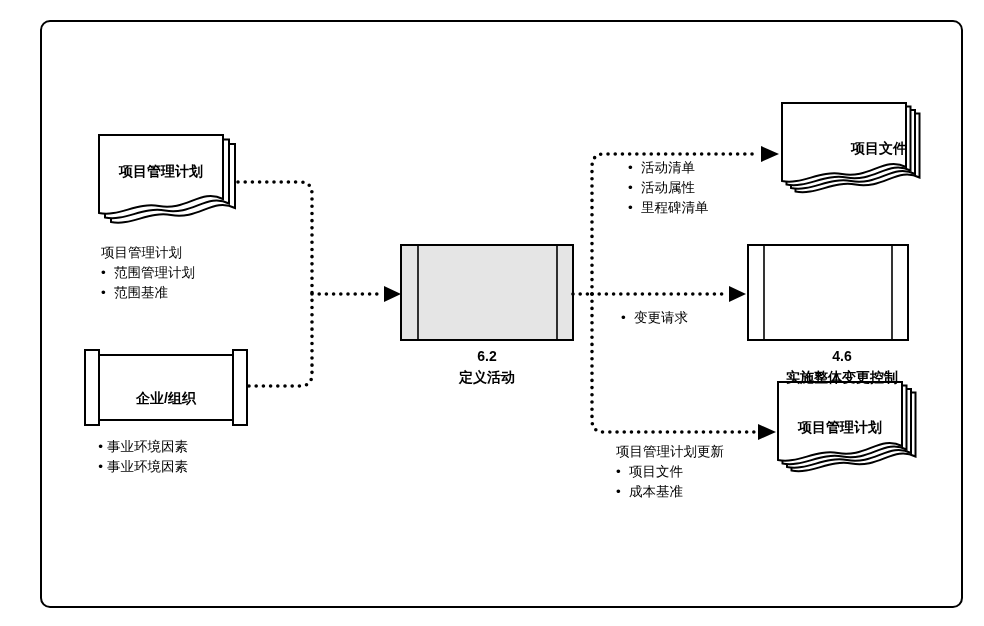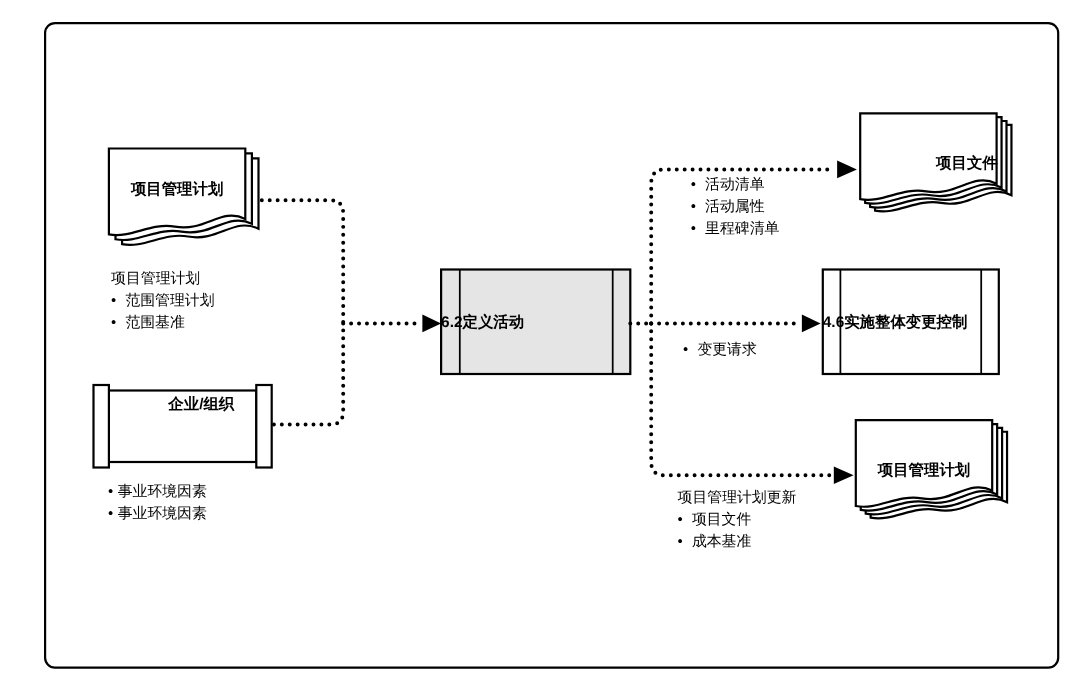--- a/index.html
+++ b/index.html
@@ -6,21 +6,21 @@
   body{width:984px;height:626px;position:relative;overflow:hidden;
        font-family:"Liberation Sans","DejaVu Sans",sans-serif;color:#000;}
   .frame{position:absolute;left:40px;top:20px;width:923px;height:588px;
          border:2px solid #000;border-radius:10px;box-sizing:border-box;background:#fff;}
   svg.layer{position:absolute;left:0;top:0;width:984px;height:626px;}
   .shape-stroke{fill:#ffffff;stroke:#000000;stroke-width:2;}
   .dotted{fill:none;stroke:#000000;stroke-width:3.6;stroke-linecap:round;stroke-dasharray:0 7.2;}
   .arrowhead{fill:#000000;stroke:none;}
   .innerline{stroke:#000000;stroke-width:1.6;}
   .lbl{position:absolute;font-weight:bold;font-size:14px;text-align:center;line-height:17px;}
-  .plabel{display:flex;flex-direction:row;justify-content:flex-start;align-items:center;line-height:21px;}
+  .plabel{display:flex;flex-direction:column;justify-content:flex-end;align-items:center;line-height:21px;margin-top:48px;}
   .note{position:absolute;font-size:13.5px;line-height:20px;}
   .note .b::before{content:"•";display:inline-block;width:13px;}
 </style>
 </head>
 <body>
 
 <div class="frame"></div>
 
 <svg class="layer" viewBox="0 0 984 626">
   <defs>
@@ -74,21 +74,21 @@
   <path class="dotted" d="M592,294 V167 Q592,154 604,154 H758"></path>
   <polygon class="arrowhead" points="761,146 761,162 779,154"></polygon>
   <path class="dotted" d="M592,294 H726"></path>
   <polygon class="arrowhead" points="729,286 729,302 746,294"></polygon>
   <path class="dotted" d="M592,294 V420 Q592,432 604,432 H755"></path>
   <polygon class="arrowhead" points="758,424 758,440 776,432"></polygon>
 </svg>
 
 <div class="lbl" style="left:99px;top:163px;width:124px;">项目管理计划</div>
 
-<div class="lbl" style="left:85px;top:359px;width:162px;margin-left:17px;">企业/组织</div>
+<div class="lbl" style="left:85px;top:390px;width:162px;">企业/组织</div>
 
 <div class="lbl plabel" style="left:401px;top:245px;width:172px;height:95px;">
   <span>6.2</span>
   <span>定义活动</span>
 </div>
 
 <div class="lbl plabel" style="left:748px;top:245px;width:188px;height:95px;">
   <span>4.6</span>
   <span>实施整体变更控制</span>
 </div>

